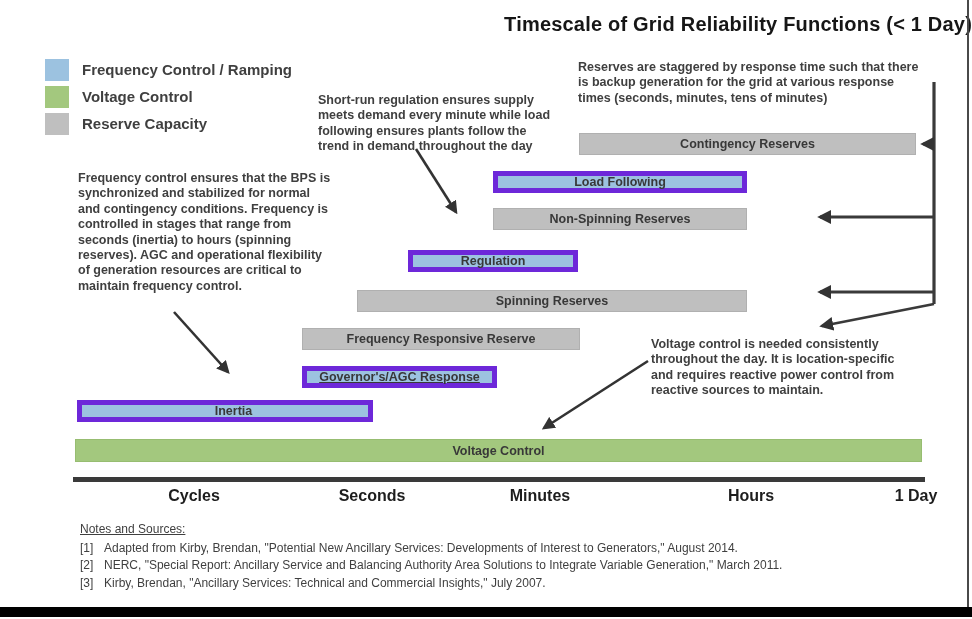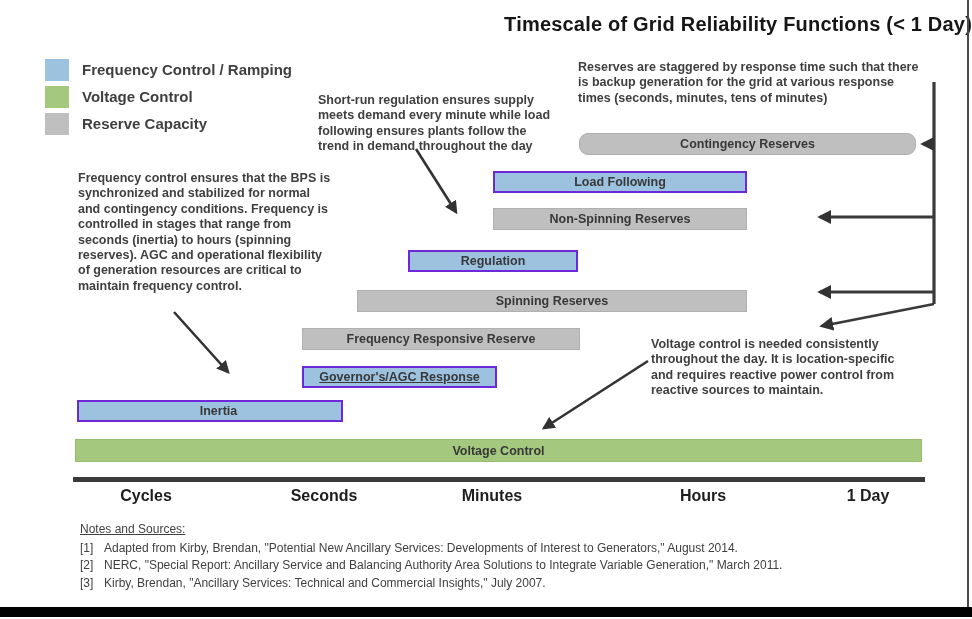--- a/index.html
+++ b/index.html
@@ -23,39 +23,39 @@
   .ann{position:absolute;font-size:12.5px;font-weight:bold;line-height:1.23;color:#3f3f3f;}
   .ann-shortrun{left:318px;top:57px;width:238px;margin-top:36px;}
   .ann-reserves{left:578px;top:60px;width:350px;}
   .ann-frequency{left:78px;top:171px;width:254px;}
   .ann-voltage{left:651px;top:337px;width:260px;}
   
   .bar{
     position:absolute;height:22px;display:flex;align-items:center;justify-content:center;
     font-size:12.5px;font-weight:bold;color:#383838;box-sizing:border-box;white-space:nowrap;
   }
-  .bar-blue{background:#9cc2e0;border:2px solid #6d28d9;}
+  .bar-blue{background:#9cc2e0;border:5px solid #6d28d9;}
   .bar-gray{background:#bfbfbf;border:1px solid #b0b0b0;}
   .bar-green{background:#a3c87e;border:1px solid #97bd71;}
-  .bar-contingency{left:579px;top:133px;width:337px;border-radius:9px;}
+  .bar-contingency{left:579px;top:133px;width:337px;}
   .bar-loadfollowing{left:493px;top:171px;width:254px;}
   .bar-nonspinning{left:493px;top:208px;width:254px;}
   .bar-regulation{left:408px;top:250px;width:170px;}
   .bar-spinning{left:357px;top:290px;width:390px;}
   .bar-freqresponsive{left:302px;top:328px;width:278px;}
   .bar-governors{left:302px;top:366px;width:195px;text-decoration:underline;}
-  .bar-inertia{left:77px;top:400px;width:266px;padding-left:17px;}
+  .bar-inertia{left:77px;top:400px;width:296px;padding-left:17px;}
   .bar-voltage{left:75px;top:439px;width:847px;height:23px;}
   
   .overlay{position:absolute;left:0;top:0;width:972px;height:619px;pointer-events:none;}
   
   .axis-line{position:absolute;left:73px;top:477px;width:852px;height:5px;background:#3a3a3a;}
   .axis-label{
     position:absolute;top:487px;transform:translateX(-50%);
-    font-size:16px;font-weight:bold;color:#1d1d1d;white-space:nowrap;
+    font-size:16px;font-weight:bold;color:#1d1d1d;white-space:nowrap;margin-left:48px;
   }
   .ax-cycles{left:146px;} .ax-seconds{left:324px;} .ax-minutes{left:492px;}
   .ax-hours{left:703px;} .ax-1day{left:868px;}
   
   .notes{position:absolute;left:80px;top:522px;width:860px;font-size:12px;color:#3f3f3f;}
   .notes-heading{text-decoration:underline;margin-bottom:5px;}
   .note-row{display:flex;margin-bottom:3px;line-height:1.2;}
   .note-ref{flex:0 0 24px;}
   .note-text{flex:1 1 auto;}
   

